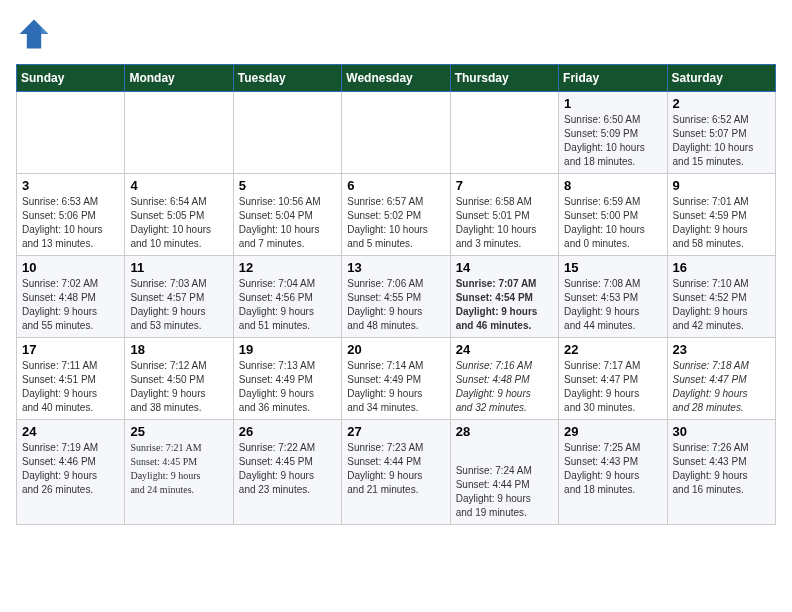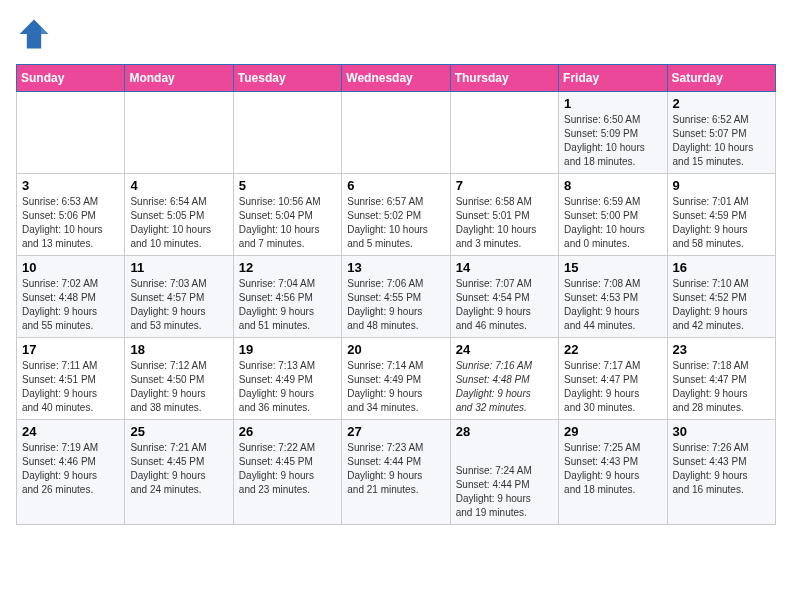--- a/index.html
+++ b/index.html
@@ -43,21 +43,21 @@
     .location {
       font-size: 15px;
       color: #555;
     }
     table {
       width: 100%;
       border-collapse: collapse;
       font-size: 11px;
     }
     thead tr th {
-      background-color: #ec4899;
+      background-color: #14532d;
       color: #fff;
       padding: 6px 4px;
       text-align: left;
       font-size: 12px;
       font-weight: bold;
       border: 1px solid #2e6db4;
     }
     tbody tr td {
       border: 1px solid #ccc;
       padding: 4px 5px;
@@ -216,21 +216,21 @@
         </td>
         <td>
           <span class="day-number">13</span>
           <div class="day-info" style="white-space: pre-line;">Sunrise: 7:06 AM
 Sunset: 4:55 PM
 Daylight: 9 hours
 and 48 minutes.</div>
         </td>
         <td>
           <span class="day-number">14</span>
-          <div class="day-info" style="white-space: pre-line;">Sunrise: 7:07 AM
+          <div class="day-info" style="white-space: pre-line; font-weight: bold;">Sunrise: 7:07 AM
 Sunset: 4:54 PM
 Daylight: 9 hours
 and 46 minutes.</div>
         </td>
         <td>
           <span class="day-number">15</span>
           <div class="day-info" style="white-space: pre-line;">Sunrise: 7:08 AM
 Sunset: 4:53 PM
 Daylight: 9 hours
 and 44 minutes.</div>
@@ -281,37 +281,37 @@
         </td>
         <td>
           <span class="day-number">22</span>
           <div class="day-info" style="white-space: pre-line;">Sunrise: 7:17 AM
 Sunset: 4:47 PM
 Daylight: 9 hours
 and 30 minutes.</div>
         </td>
         <td>
           <span class="day-number">23</span>
-          <div class="day-info" style="white-space: pre-line;">Sunrise: 7:18 AM
+          <div class="day-info" style="white-space: pre-line; font-style: italic;">Sunrise: 7:18 AM
 Sunset: 4:47 PM
 Daylight: 9 hours
 and 28 minutes.</div>
         </td>
       </tr>
       <tr>
         <td>
           <span class="day-number">24</span>
           <div class="day-info" style="white-space: pre-line;">Sunrise: 7:19 AM
 Sunset: 4:46 PM
 Daylight: 9 hours
 and 26 minutes.</div>
         </td>
         <td>
           <span class="day-number">25</span>
-          <div class="day-info" style="white-space: pre-line;">Sunrise: 7:21 AM
+          <div class="day-info" style="white-space: pre-line; font-family: Liberation Serif, serif;">Sunrise: 7:21 AM
 Sunset: 4:45 PM
 Daylight: 9 hours
 and 24 minutes.</div>
         </td>
         <td>
           <span class="day-number">26</span>
           <div class="day-info" style="white-space: pre-line;">Sunrise: 7:22 AM
 Sunset: 4:45 PM
 Daylight: 9 hours
 and 23 minutes.</div>

